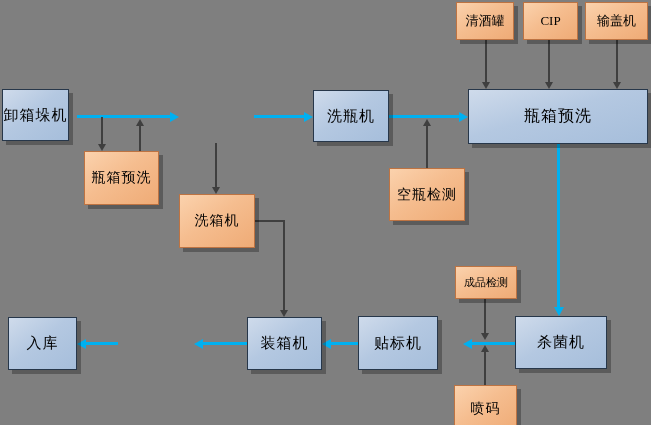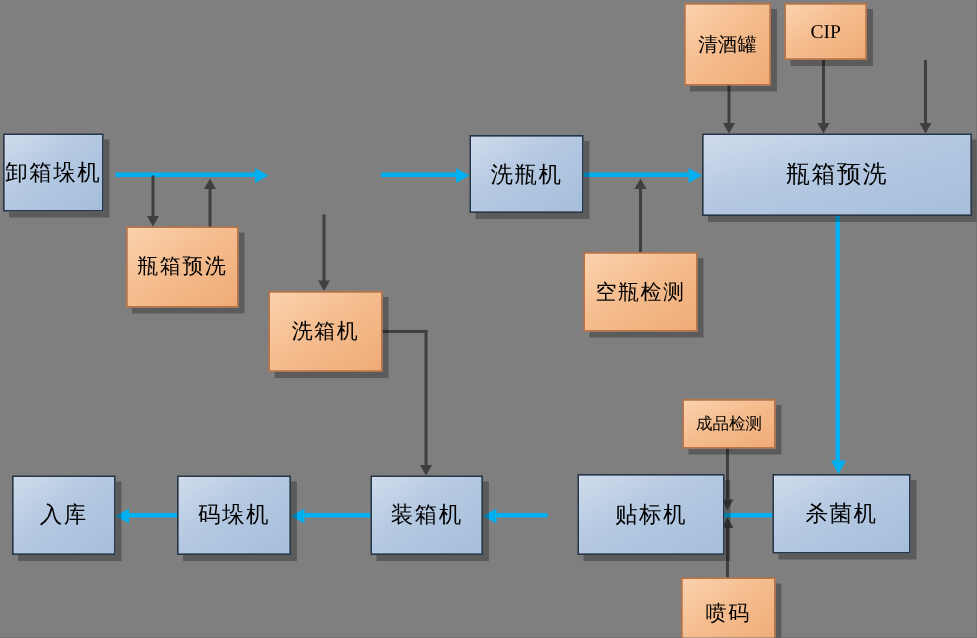--- a/index.html
+++ b/index.html
@@ -103,32 +103,32 @@
 
   <div class="dline v" style="left:616px;top:40px;height:43px"></div>
   <div class="darrow down" style="left:613px;top:82px"></div>
 
   <div class="dline v" style="left:484px;top:299px;height:34px"></div>
   <div class="darrow down" style="left:481px;top:333px"></div>
 
   <div class="dline v" style="left:484px;top:352px;height:33px"></div>
   <div class="darrow up" style="left:481px;top:345px"></div>
 
-  <div class="node aux small" style="left:456px;top:2px;width:58px;height:55px;font-size:13px">清酒罐</div>
+  <div class="node aux small" style="left:456px;top:2px;width:58px;height:38px;font-size:13px">清酒罐</div>
   <div class="node aux small" style="left:523px;top:2px;width:55px;height:38px;font-size:13px">CIP</div>
+  <div class="node aux small" style="left:585px;top:2px;width:63px;height:38px;font-size:13px">输盖机</div>
 
   <div class="node process" style="left:2px;top:89px;width:67px;height:52px">卸箱垛机</div>
   <div class="node process" style="left:313px;top:90px;width:76px;height:52px">洗瓶机</div>
   <div class="node process big" style="left:468px;top:89px;width:180px;height:55px">瓶箱预洗</div>
 
   <div class="node aux" style="left:84px;top:151px;width:75px;height:54px;font-size:14px">瓶箱预洗</div>
   <div class="node aux" style="left:179px;top:194px;width:76px;height:54px;font-size:14px">洗箱机</div>
   <div class="node aux" style="left:389px;top:168px;width:76px;height:53px;font-size:14px">空瓶检测</div>
   <div class="node aux small" style="left:455px;top:266px;width:62px;height:33px">成品检测</div>
   <div class="node aux" style="left:454px;top:385px;width:63px;height:48px;font-size:14px">喷码</div>
 
   <div class="node process" style="left:8px;top:317px;width:69px;height:53px">入库</div>
-  <div class="node process" style="left:118px;top:317px;width:76px;height:53px">码垛机</div>
   <div class="node process" style="left:247px;top:317px;width:75px;height:53px">装箱机</div>
-  <div class="node process" style="left:385px;top:316px;width:98px;height:54px">贴标机</div>
+  <div class="node process" style="left:358px;top:316px;width:80px;height:54px">贴标机</div>
   <div class="node process" style="left:515px;top:316px;width:92px;height:53px">杀菌机</div>
 
 </div>
 
 </body></html>

